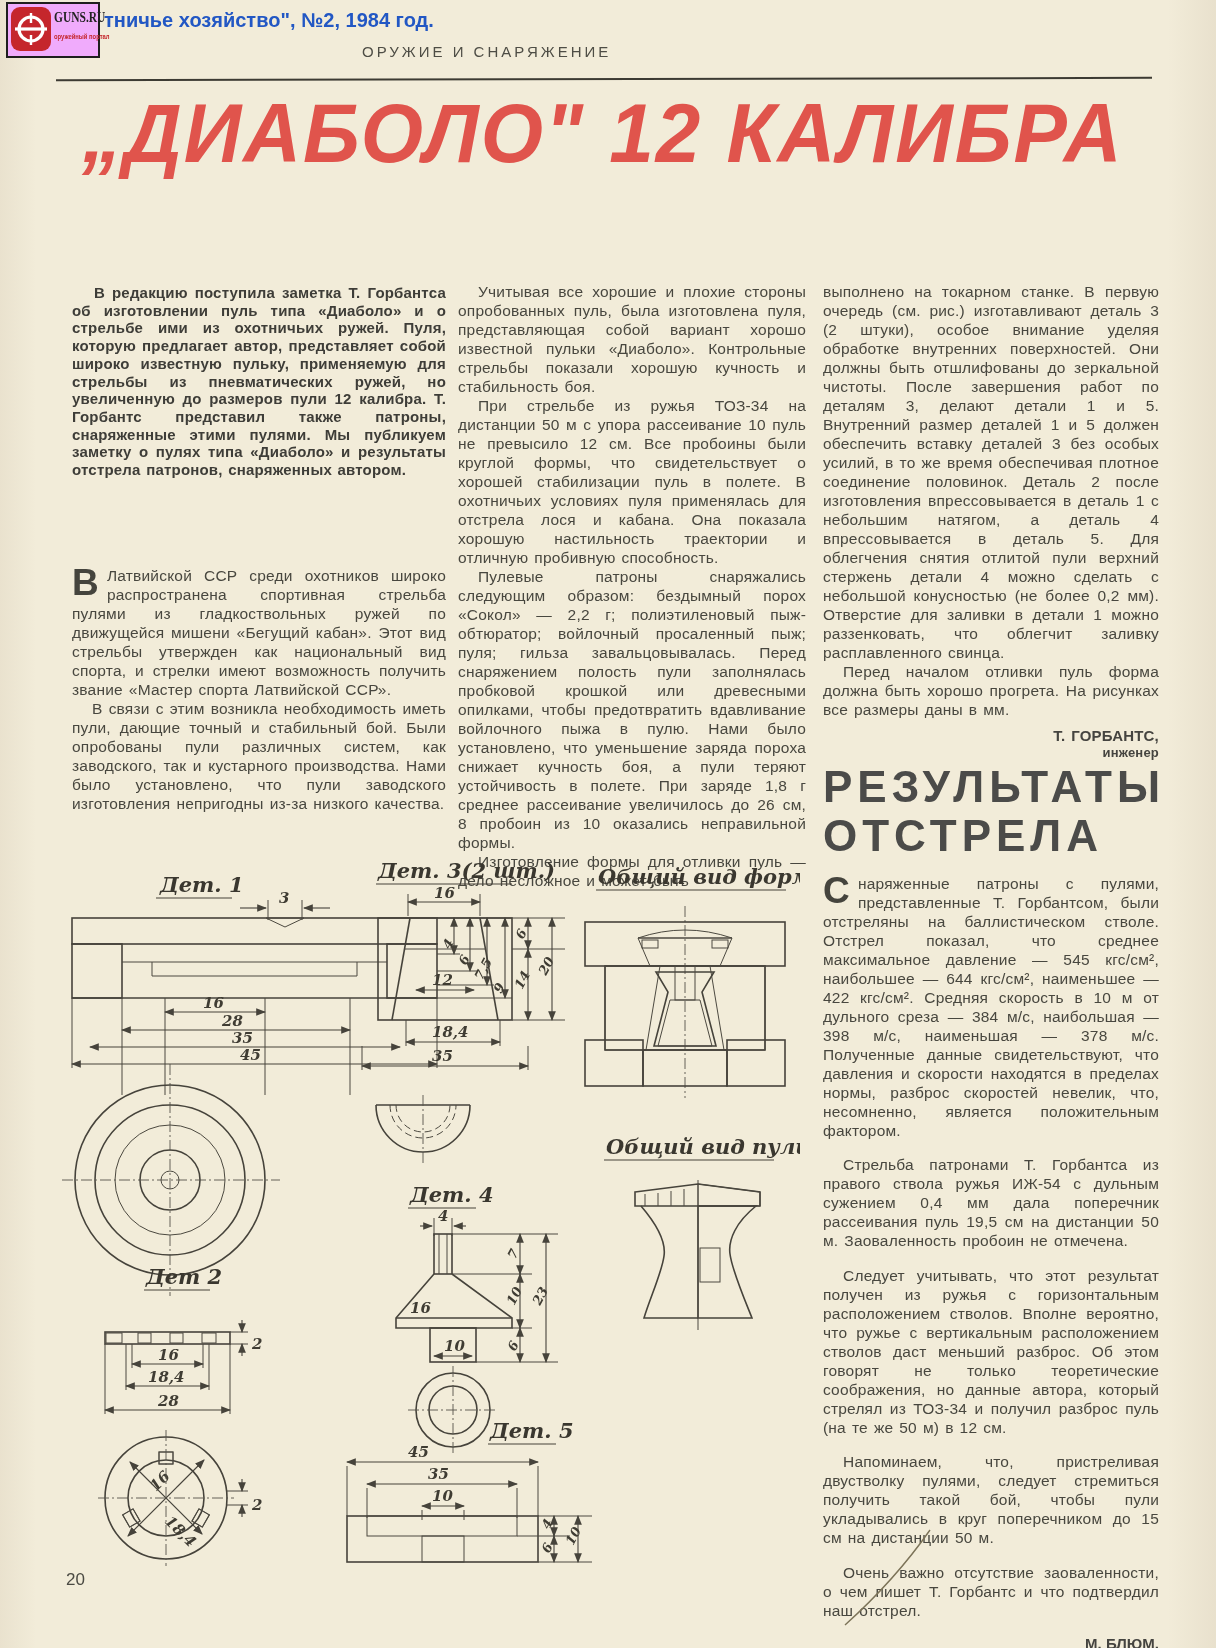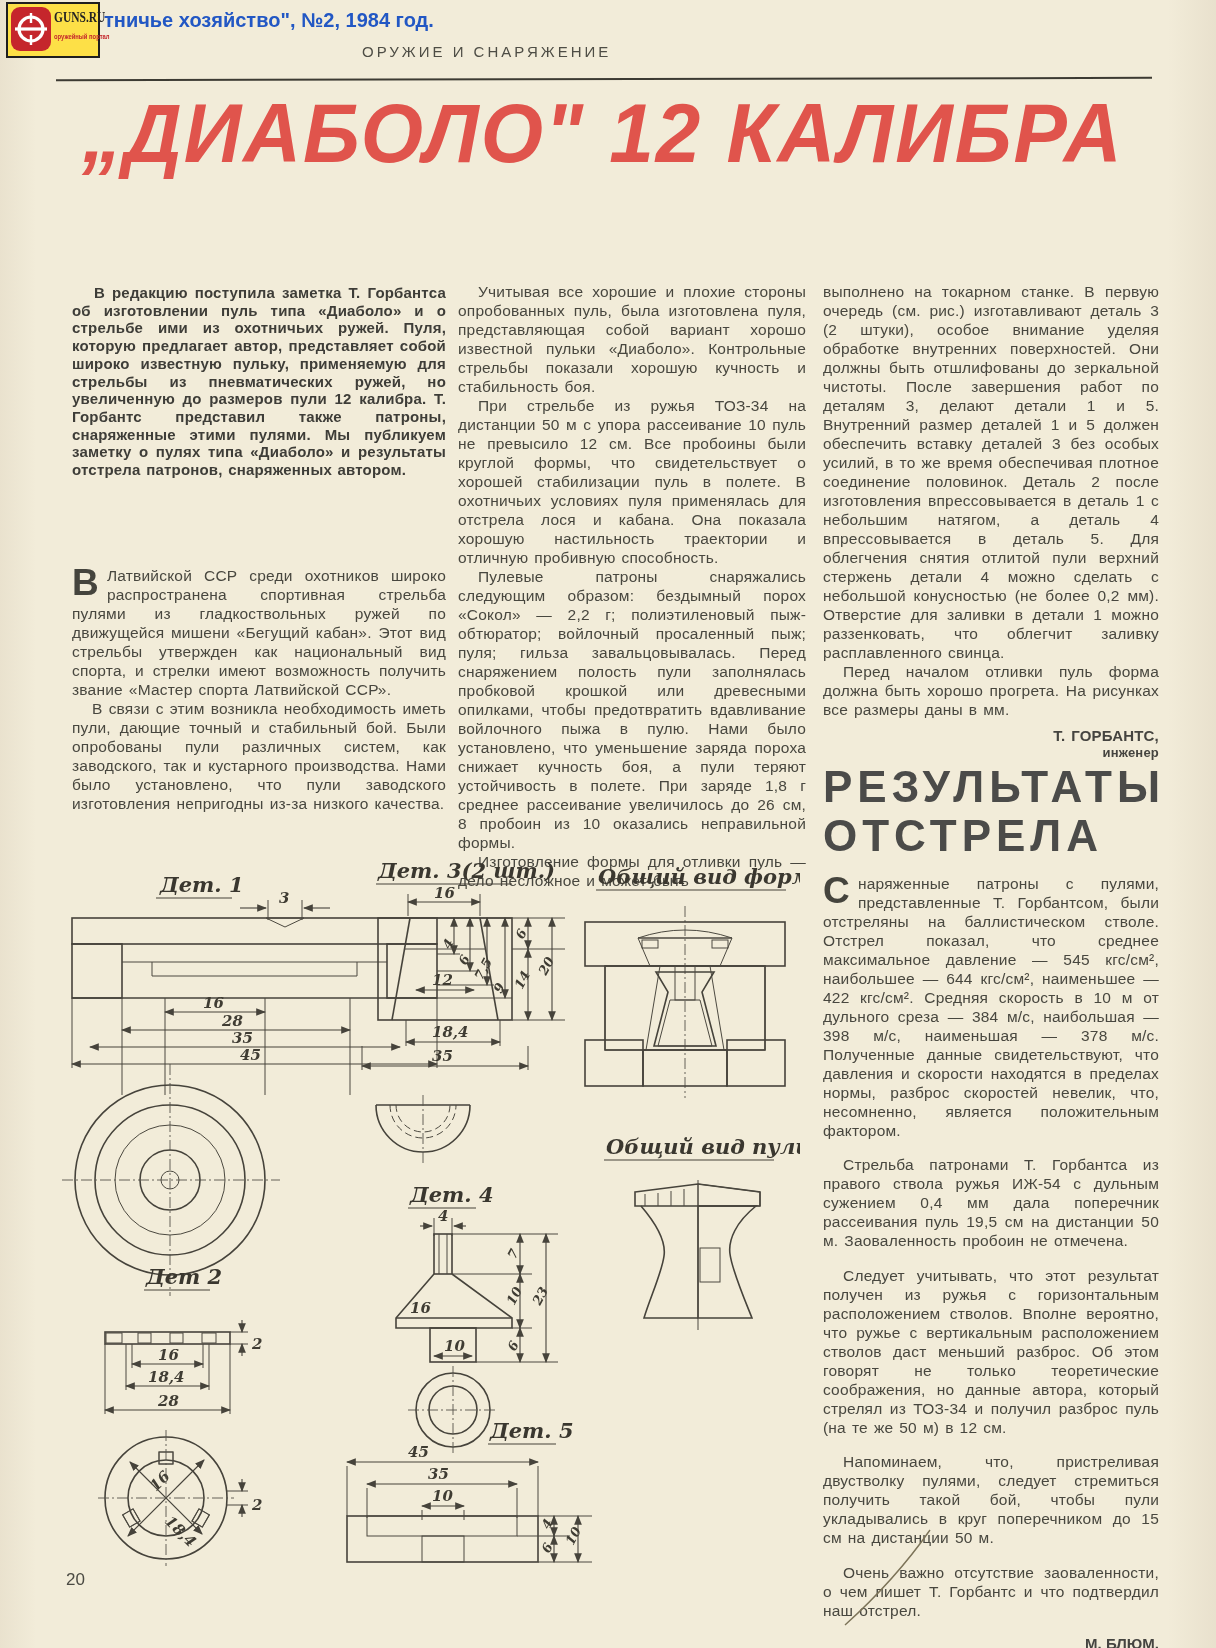--- a/index.html
+++ b/index.html
@@ -1,21 +1,21 @@
 <!DOCTYPE html>
 <html><head>
 <meta charset="utf-8">
 <style>
   html,body{margin:0;padding:0;background:#d8d2c0;}
   #page{position:relative;width:1216px;height:1648px;background:#f2ecd9;overflow:hidden;
         font-family:"Liberation Sans",sans-serif;color:#48473f;}
   #page::after{content:"";position:absolute;inset:0;pointer-events:none;
         background:linear-gradient(90deg,rgba(120,90,60,.07),rgba(0,0,0,0) 3%,rgba(0,0,0,0) 96%,rgba(120,90,60,.08));}
   
-  .logo-box{position:absolute;left:6px;top:2px;width:94px;height:56px;background:#fde047;
+  .logo-box{position:absolute;left:6px;top:2px;width:94px;height:56px;background:#f0abfc;
         border:2px solid #1e1e1e;box-sizing:border-box;z-index:5;}
   .logo-emblem{position:absolute;left:3px;top:3px;width:40px;height:44px;background:#c5262c;border-radius:9px;}
   .logo-title{position:absolute;left:46px;top:6px;font-family:"Liberation Serif",serif;font-weight:bold;
         font-size:14px;color:#232323;white-space:nowrap;transform:scaleX(.82);transform-origin:left top;}
   .logo-sub{position:absolute;left:46px;top:28px;font-size:7.5px;font-weight:bold;color:#c5262c;
         white-space:nowrap;transform:scaleX(.78);transform-origin:left top;}
   .source-line{position:absolute;left:104px;top:9px;font-size:20px;font-weight:bold;color:#2257c4;white-space:nowrap;}
   .section-header{position:absolute;left:362px;top:43px;font-size:15px;letter-spacing:3px;color:#4e4d45;white-space:nowrap;}
   .rule{position:absolute;left:56px;top:78px;width:1096px;height:2px;background:#3d3b33;transform:rotate(-.12deg);}
   .main-title{position:absolute;left:82px;top:86px;font-size:80px;font-weight:bold;font-style:italic;

